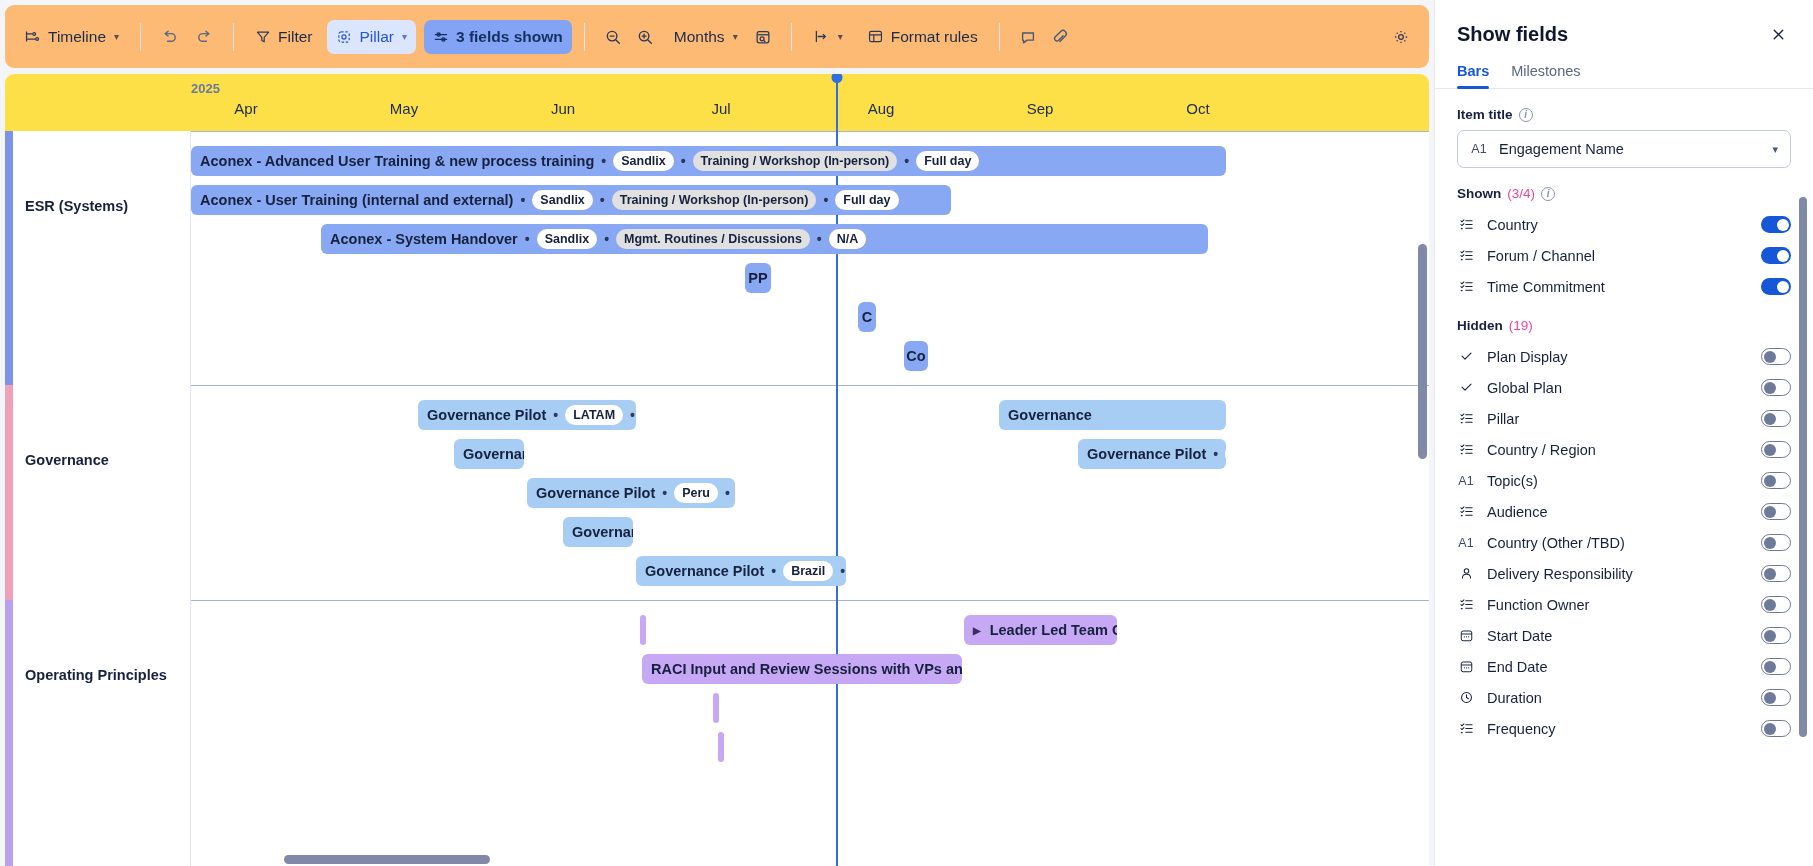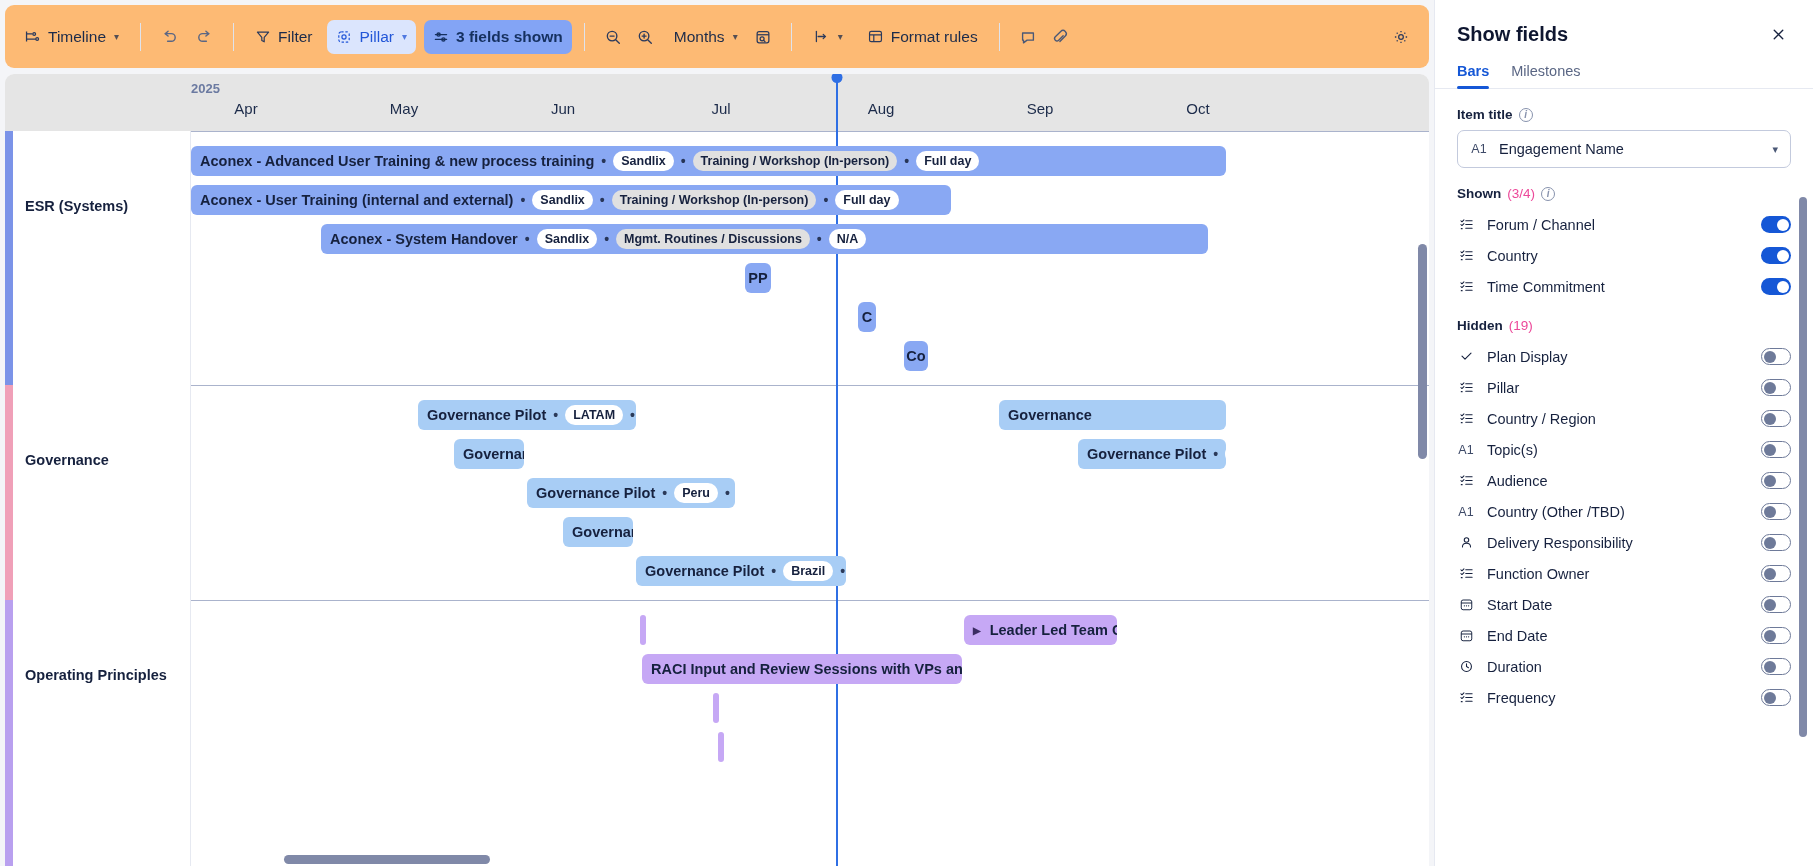--- a/index.html
+++ b/index.html
@@ -44,21 +44,21 @@
   .tb-caret { font-size: 10px; opacity: .75; margin-left: 1px; }
   .tb-spacer { flex: 1; }
   svg.ic { display:block; }
 
   
   .tl-wrap {
     flex: 1; margin: 6px 5px 0 5px;
     background: #ffffff; border-radius: 9px 9px 0 0;
     position: relative; overflow: hidden;
   }
-  .tl-head { height: 57px; position: relative; background:#e5e5e5; }
+  .tl-head { height: 57px; position: relative; background:#fde047; }
   .year-lbl {
     position: absolute; left: 186px; top: 7px;
     font-size: 13px; color: #6b7aa1; font-weight: 600;
   }
   .month-lbl {
     position: absolute; top: 26px;
     font-size: 15px; color: #1c2b4a; font-weight: 500;
     transform: translateX(-50%);
   }
 
@@ -527,35 +527,35 @@
       <div id="shown-list">
           <div class="field-row">
             <span class="ftype">
               <svg width="15" height="15" viewBox="0 0 20 20" fill="none" stroke="#16213e" stroke-width="1.4" stroke-linecap="round" stroke-linejoin="round">
                 <path d="M2.5 5l1.4 1.4L6.6 3.7"></path>
                 <path d="M2.5 10l1.4 1.4 2.7-2.7"></path>
                 <path d="M3 15.5h1.2"></path>
                 <path d="M9 5h8.5M9 10h8.5M9 15h8.5"></path>
               </svg>
             </span>
-            <span class="field-name">Forum / Channel</span>
+            <span class="field-name">Country</span>
             <div class="toggle on">
               <div class="knob"></div>
             </div>
           </div>
           <div class="field-row">
             <span class="ftype">
               <svg width="15" height="15" viewBox="0 0 20 20" fill="none" stroke="#16213e" stroke-width="1.4" stroke-linecap="round" stroke-linejoin="round">
                 <path d="M2.5 5l1.4 1.4L6.6 3.7"></path>
                 <path d="M2.5 10l1.4 1.4 2.7-2.7"></path>
                 <path d="M3 15.5h1.2"></path>
                 <path d="M9 5h8.5M9 10h8.5M9 15h8.5"></path>
               </svg>
             </span>
-            <span class="field-name">Country</span>
+            <span class="field-name">Forum / Channel</span>
             <div class="toggle on">
               <div class="knob"></div>
             </div>
           </div>
           <div class="field-row">
             <span class="ftype">
               <svg width="15" height="15" viewBox="0 0 20 20" fill="none" stroke="#16213e" stroke-width="1.4" stroke-linecap="round" stroke-linejoin="round">
                 <path d="M2.5 5l1.4 1.4L6.6 3.7"></path>
                 <path d="M2.5 10l1.4 1.4 2.7-2.7"></path>
                 <path d="M3 15.5h1.2"></path>
@@ -575,20 +575,31 @@
       </div>
 
       <div id="hidden-list">
           <div class="field-row">
             <span class="ftype">
               <svg width="15" height="15" viewBox="0 0 20 20" fill="none" stroke="#16213e" stroke-width="1.5" stroke-linecap="round" stroke-linejoin="round">
                 <path d="M4 9.5l4 4 8-8"></path>
               </svg>
             </span>
             <span class="field-name">Plan Display</span>
+            <div class="toggle off">
+              <div class="knob"></div>
+            </div>
+          </div>
+          <div class="field-row">
+            <span class="ftype">
+              <svg width="15" height="15" viewBox="0 0 20 20" fill="none" stroke="#16213e" stroke-width="1.5" stroke-linecap="round" stroke-linejoin="round">
+                <path d="M4 9.5l4 4 8-8"></path>
+              </svg>
+            </span>
+            <span class="field-name">Global Plan</span>
             <div class="toggle off">
               <div class="knob"></div>
             </div>
           </div>
           <div class="field-row">
             <span class="ftype">
               <svg width="15" height="15" viewBox="0 0 20 20" fill="none" stroke="#16213e" stroke-width="1.4" stroke-linecap="round" stroke-linejoin="round">
                 <path d="M2.5 5l1.4 1.4L6.6 3.7"></path>
                 <path d="M2.5 10l1.4 1.4 2.7-2.7"></path>
                 <path d="M3 15.5h1.2"></path>

